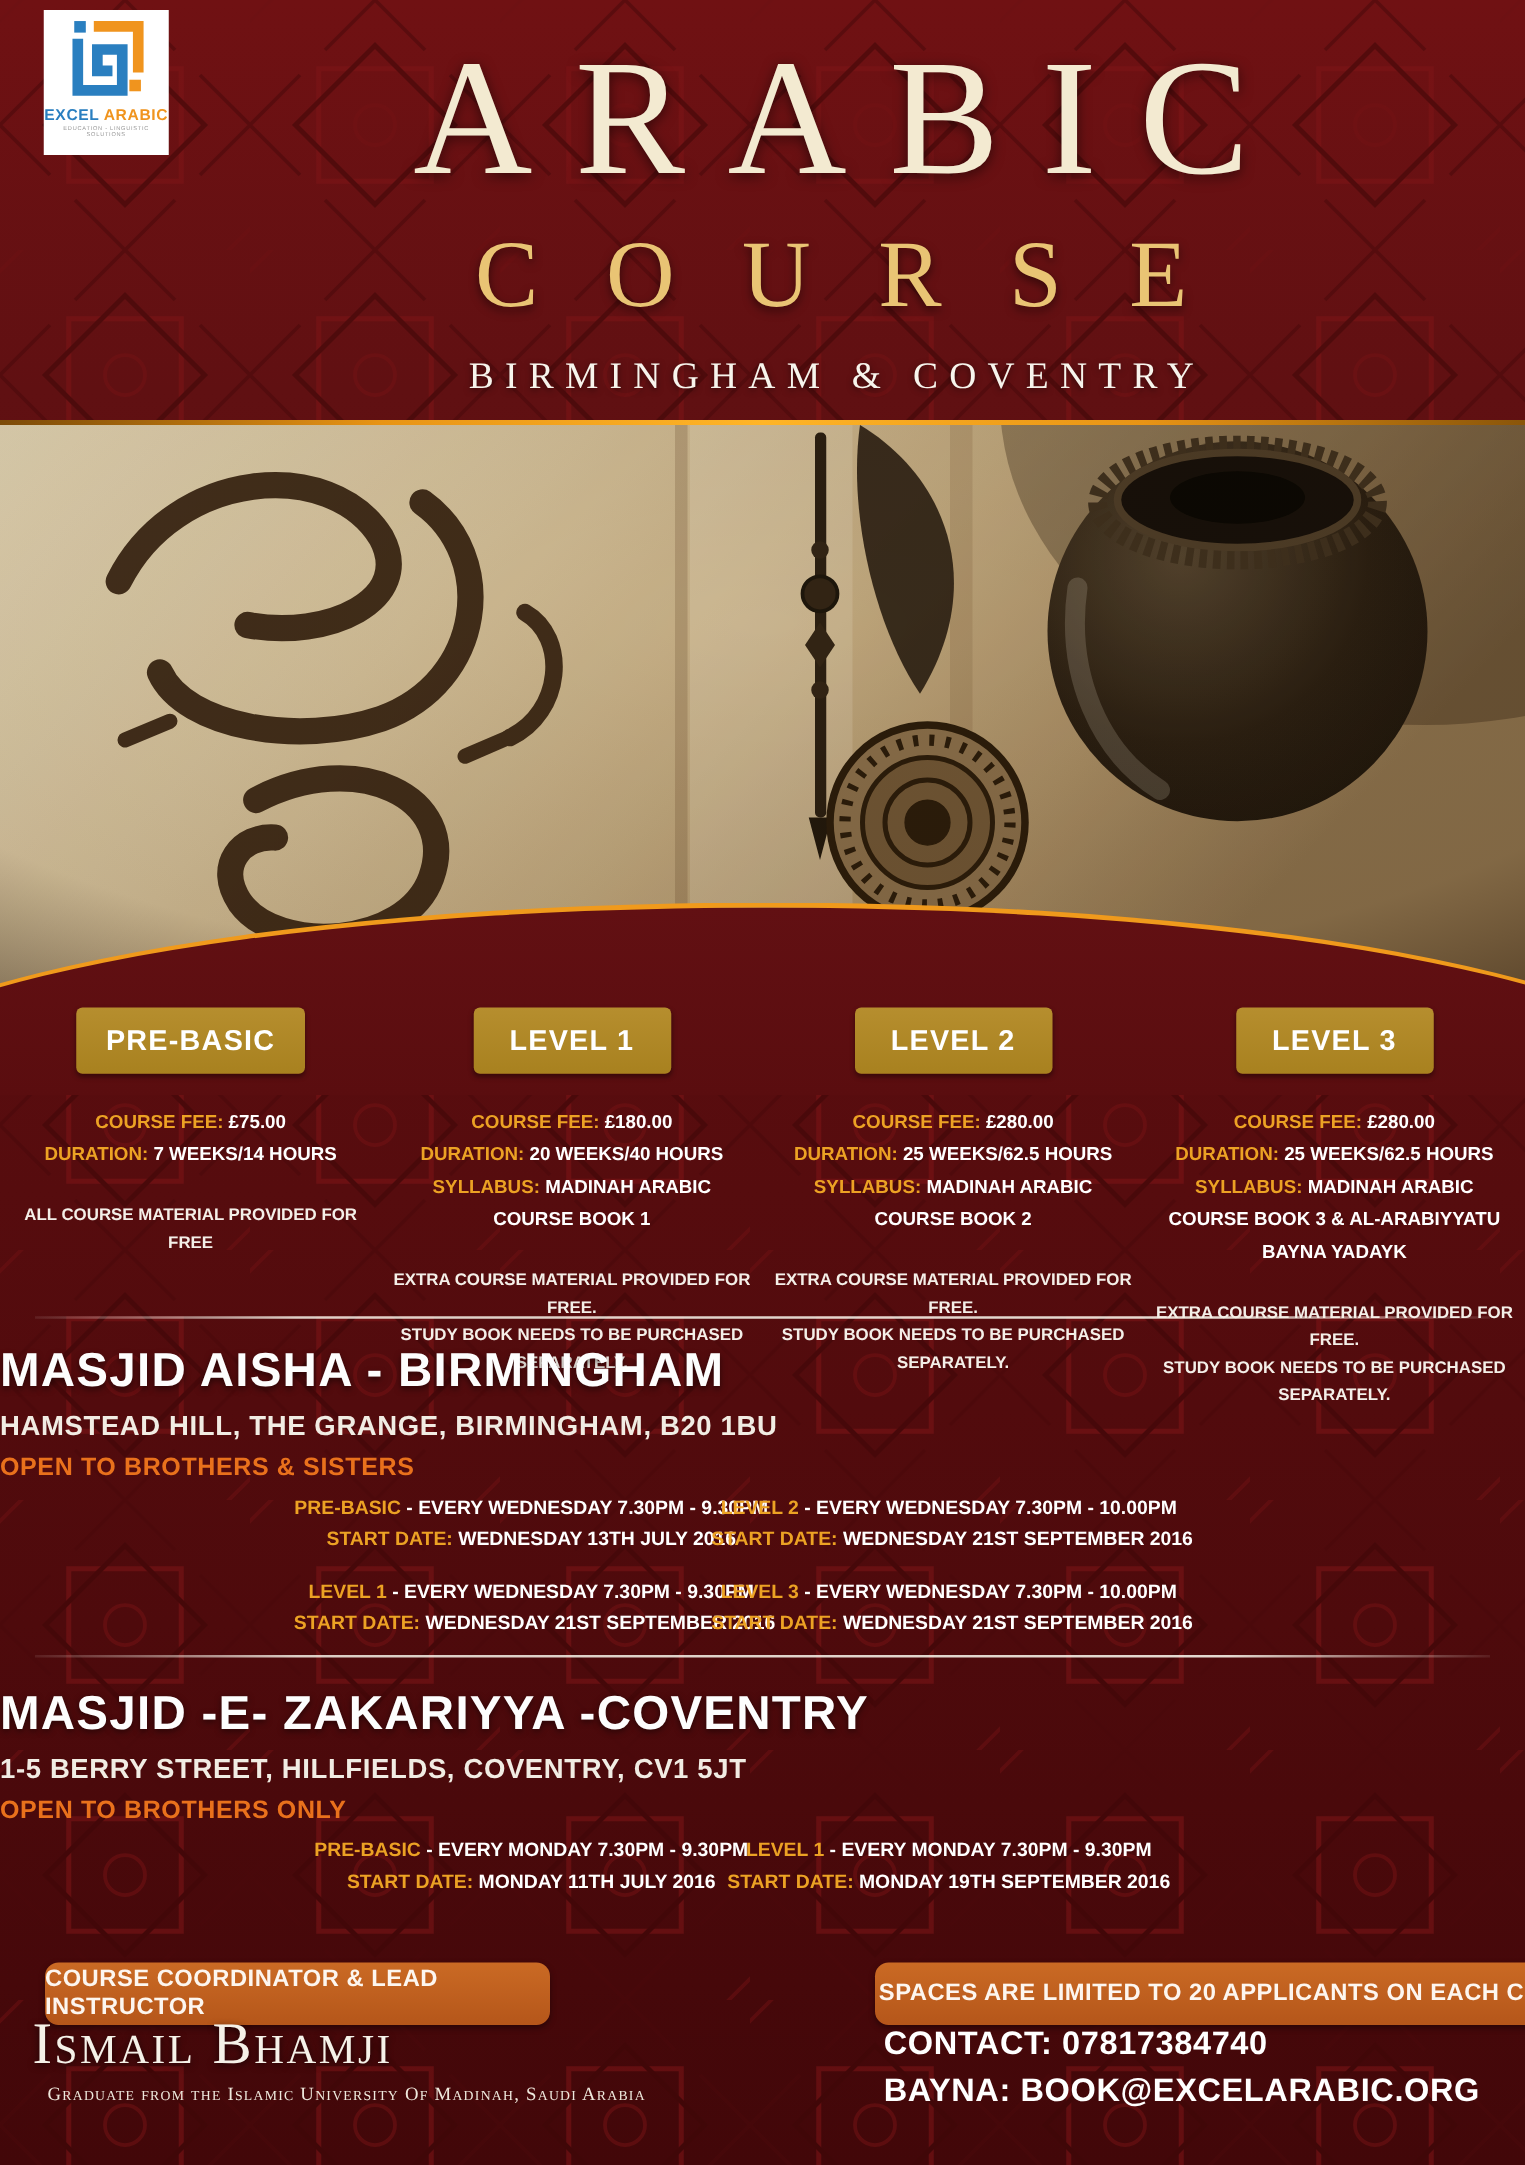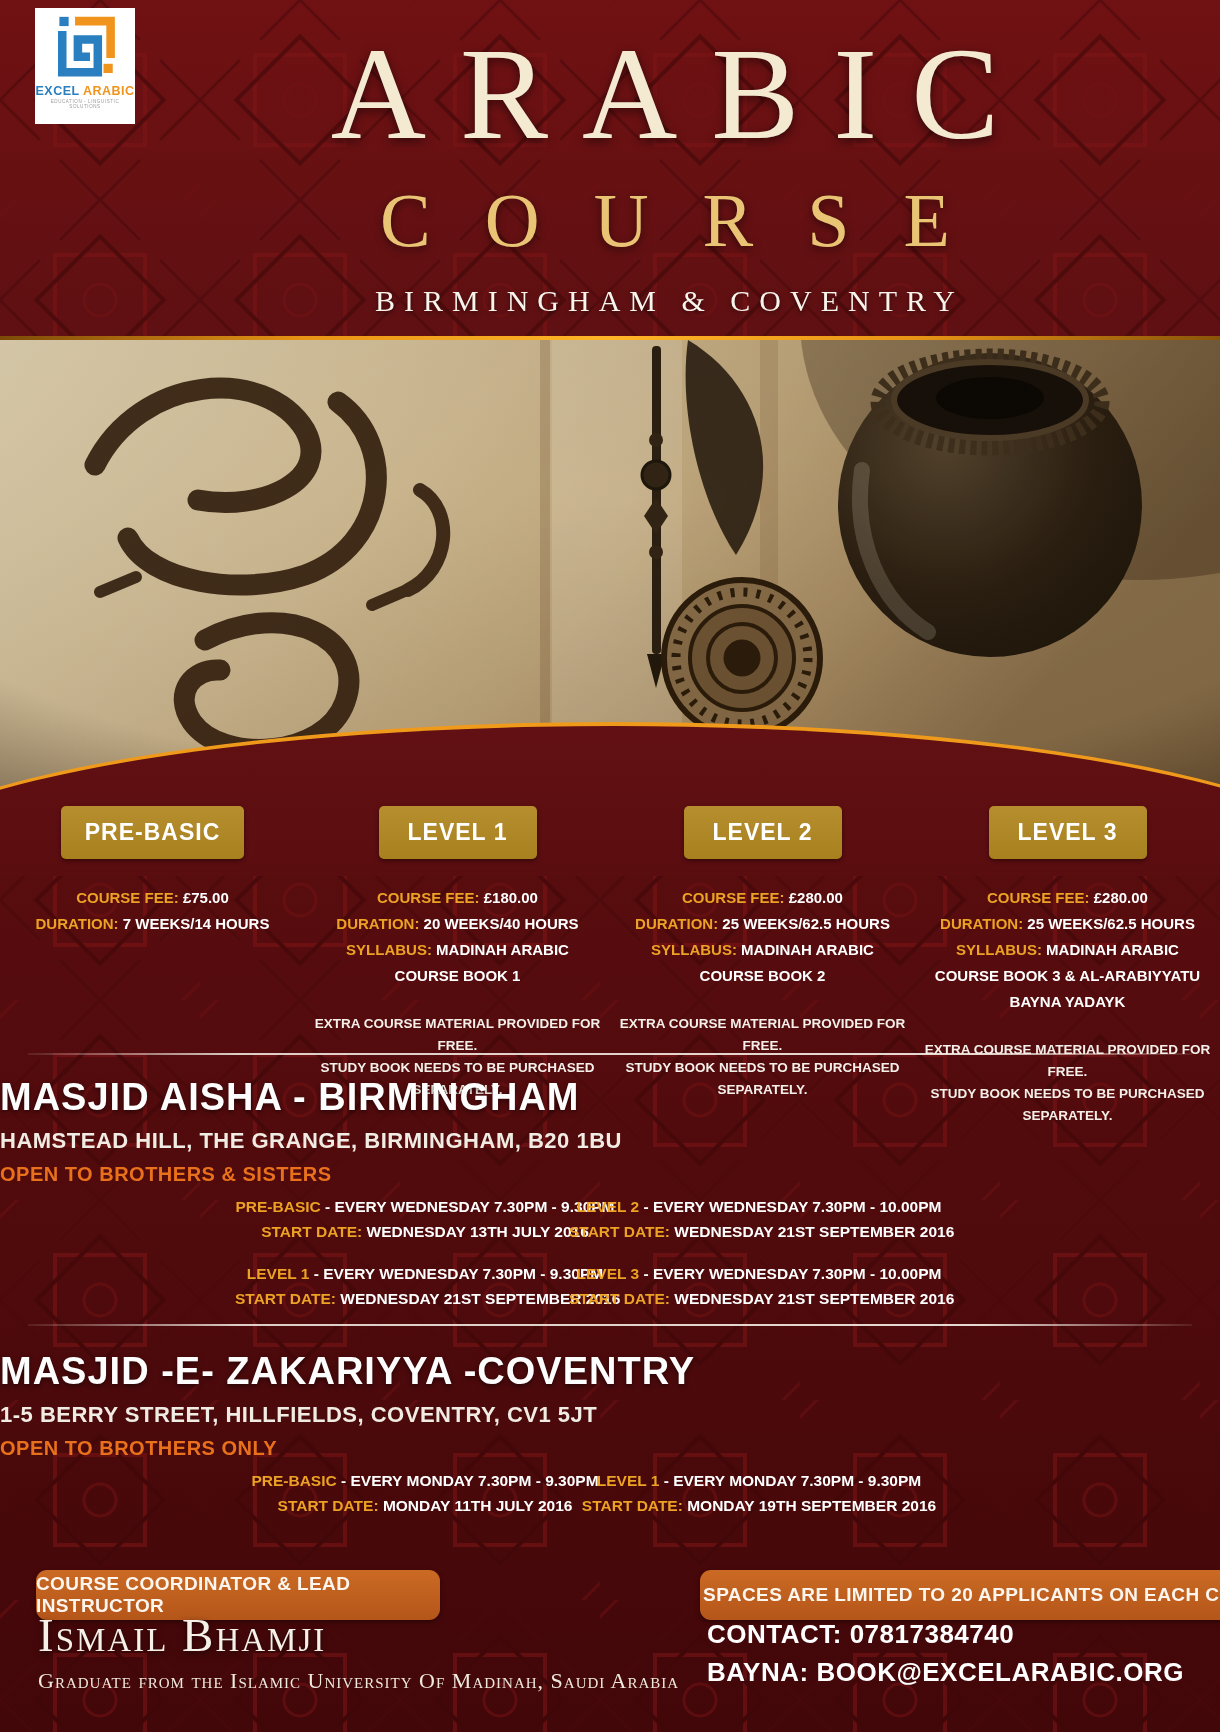--- a/index.html
+++ b/index.html
@@ -60,24 +60,24 @@
   .sess div{font-size:15.5px;font-weight:bold;color:#fff;line-height:25px;}
 
   
   .banner{position:absolute;top:1558px;height:50px;box-sizing:border-box;
     background:linear-gradient(180deg,#ca6a24,#b5561a);border-radius:11px;
     display:flex;align-items:center;justify-content:center;
     color:#fdf6ef;font-weight:bold;font-size:19px;letter-spacing:.4px;
     box-shadow:0 2px 5px rgba(0,0,0,.4);margin-top:12px;}
   .banner.left{left:36px;width:404px;}
   .banner.right{left:700px;width:592px;}
-  .instr-name{position:absolute;left:38px;top:1608px;font-family:"Liberation Serif",serif;
+  .instr-name{position:absolute;left:26px;top:1608px;font-family:"Liberation Serif",serif;
     font-variant:small-caps;font-size:47px;color:#f5f1e8;letter-spacing:2px;text-shadow:0 2px 6px rgba(0,0,0,.6);}
   .instr-cred{position:absolute;left:38px;top:1668px;font-family:"Liberation Serif",serif;
-    font-variant:small-caps;font-size:22px;color:#efe9dd;letter-spacing:1px;}
+    font-variant:small-caps;font-size:15px;color:#efe9dd;letter-spacing:1px;}
   .contact-block{position:absolute;right:36px;top:1615px;}
   .contact-line{font-size:26px;font-weight:bold;color:#fff;line-height:38px;letter-spacing:.5px;}
 </style>
 </head>
 <body>
 
 <div class="poster">
 
   <svg class="pattern-layer" width="1220" height="1732">
     <defs>
@@ -179,20 +179,21 @@
       <div class="t3">BIRMINGHAM &amp; COVENTRY</div>
     </div>
 
     <div class="levels">
 
       <div class="lvl">
         <span class="lvl-btn">PRE-BASIC</span>
         <div class="lvl-specs">
           <div class="spec"><span class="lbl">COURSE FEE:</span> <span>£75.00</span></div>
           <div class="spec"><span class="lbl">DURATION:</span> <span>7 WEEKS/14 HOURS</span></div>
+          <div class="note">ALL COURSE MATERIAL PROVIDED FOR FREE</div>
         </div>
       </div>
 
       <div class="lvl">
         <span class="lvl-btn">LEVEL 1</span>
         <div class="lvl-specs">
           <div class="spec"><span class="lbl">COURSE FEE:</span> <span>£180.00</span></div>
           <div class="spec"><span class="lbl">DURATION:</span> <span>20 WEEKS/40 HOURS</span></div>
           <div class="spec"><span class="lbl">SYLLABUS:</span> <span>MADINAH ARABIC COURSE BOOK 1</span></div>
           <div class="note"><span>EXTRA COURSE MATERIAL PROVIDED FOR FREE.</span><br><span>STUDY BOOK NEEDS TO BE PURCHASED SEPARATELY.</span></div>

